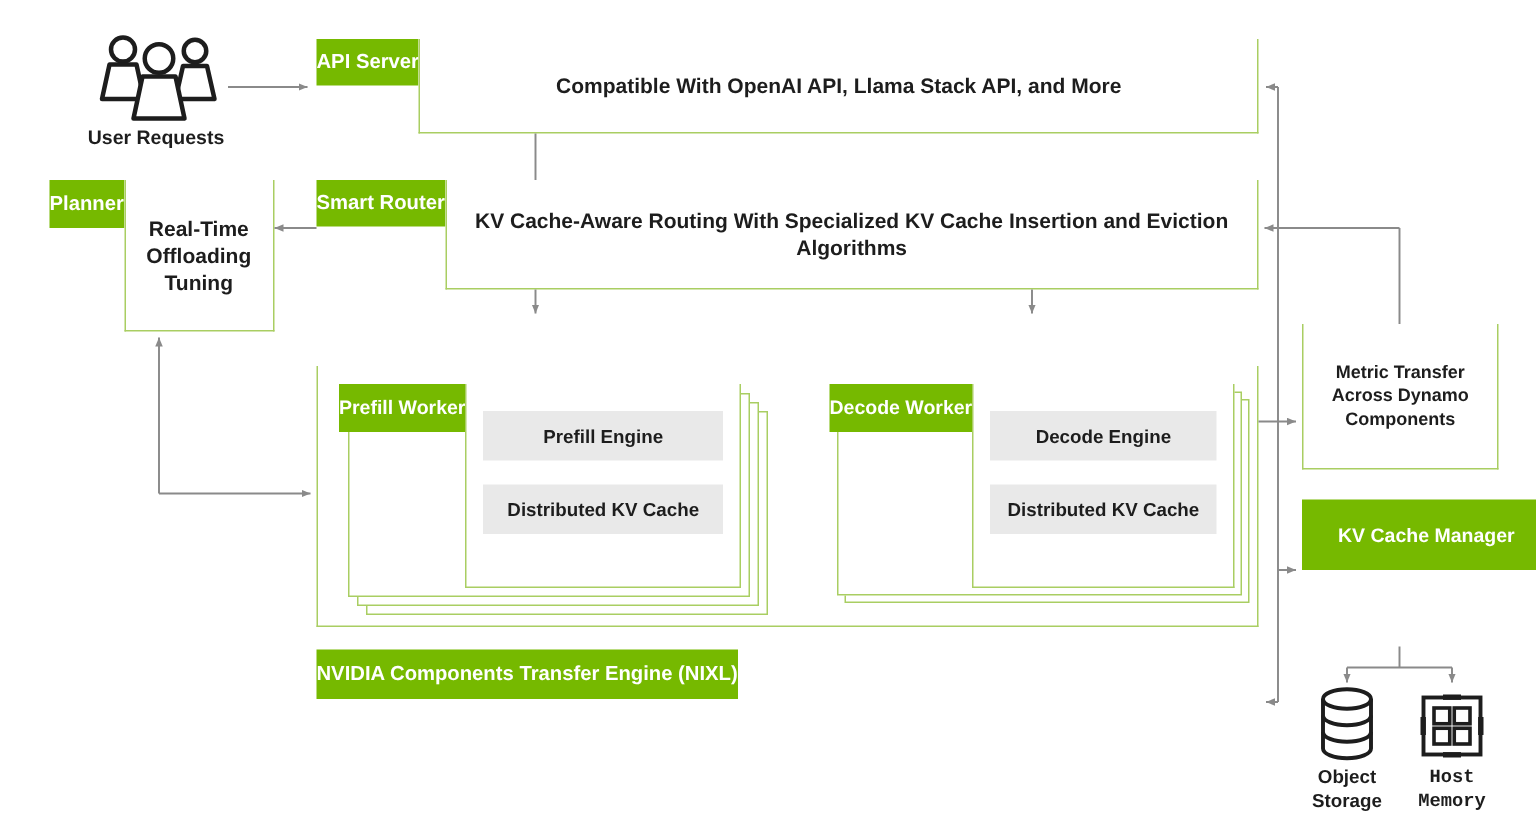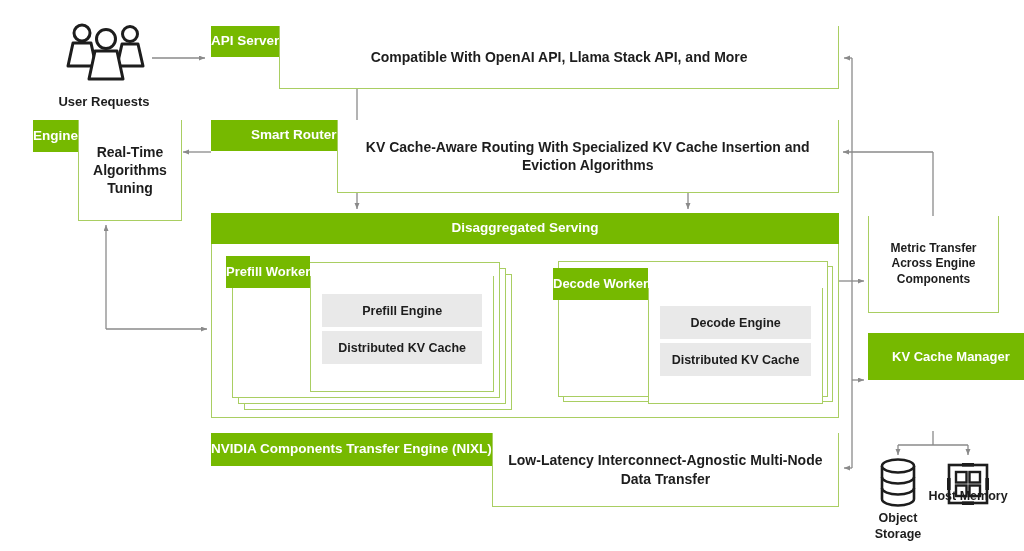--- a/index.html
+++ b/index.html
@@ -26,21 +26,21 @@
     text-align:center;font-weight:700;color:var(--ink);line-height:1.3;
     box-sizing:border-box;padding:2px 6px;
   }
   .fs-title{font-size:13.5px;}
   .fs-sub{font-size:14px;}
   .fs-small{font-size:12px;}
   .stack{position:absolute;background:#fff;border:1px solid var(--lgreen);box-sizing:border-box;}
   .worker{z-index:3;}
   .worker .w-bdy{
     background:#fff;border:1px solid var(--lgreen);border-top:none;flex:1;
-    display:flex;flex-direction:column;gap:4px;padding:18px 11px 0 11px;box-sizing:border-box;margin-top:20px;
+    display:flex;flex-direction:column;gap:16px;padding:18px 11px 0 11px;box-sizing:border-box;
   }
   .gray-item{
     background:var(--grayfill);height:33px;flex:0 0 33px;
     display:flex;align-items:center;justify-content:center;
     font-weight:700;font-size:12.5px;color:var(--ink);
   }
   .icon-label{
     position:absolute;text-align:center;font-weight:700;font-size:12.5px;
     line-height:1.25;color:var(--ink);
   }
@@ -59,70 +59,68 @@
   <svg class="icon-svg" style="left:62px;top:22px;" width="88" height="62" viewBox="0 0 88 62">
     <g fill="#ffffff" stroke="#1d1d1d" stroke-width="3" stroke-linejoin="round">
       <circle cx="20" cy="11" r="8"></circle>
       <path d="M11,21 L29,21 L34,44 L6,44 Z"></path>
       <circle cx="68" cy="12" r="7.5"></circle>
       <path d="M60,22 L76,22 L81,44 L55,44 Z"></path>
       <circle cx="44" cy="17" r="9.5"></circle>
       <path d="M33,29 L55,29 L61,57 L27,57 Z"></path>
     </g>
   </svg>
-  <div class="icon-label" style="left:44px;top:94px;width:120px;font-size:13px;">User Requests</div>
+  <div class="icon-label" style="left:44px;top:84px;width:120px;font-size:13px;">User Requests</div>
 
   <div class="box" style="left:211px;top:26px;width:628px;height:63px;">
     <div class="hdr fs-title" style="height:31px;">API Server</div>
     <div class="bdy fs-sub">Compatible With OpenAI API, Llama Stack API, and More</div>
   </div>
 
   <div class="box" style="left:211px;top:120px;width:628px;height:73px;">
-    <div class="hdr fs-title" style="height:31px;padding-left:40px;">Smart Router</div>
+    <div class="hdr fs-title" style="height:31px;">Smart Router</div>
     <div class="bdy fs-sub">KV Cache-Aware Routing With Specialized KV Cache Insertion and Eviction Algorithms</div>
   </div>
 
   <div class="box" style="left:33px;top:120px;width:145px;height:101px;">
-    <div class="hdr fs-title" style="height:32px;">Engine</div>
-    <div class="bdy fs-sub" style="padding:4px 14px;">Real-Time Algorithms Tuning</div>
+    <div class="hdr fs-title" style="height:32px;">Planner</div>
+    <div class="bdy fs-sub" style="padding:4px 14px;">Real-Time Offloading Tuning</div>
   </div>
 
-  <div class="hdr fs-title" style="position:absolute;left:211px;top:213px;width:628px;height:31px;z-index:1;">Disaggregated Serving</div>
   <div class="disagg-body" style="left:211px;top:244px;width:628px;height:174px;"></div>
 
   <div class="stack" style="left:244px;top:274px;width:268px;height:136px;z-index:2;"></div>
   <div class="stack" style="left:238px;top:268px;width:268px;height:136px;z-index:2;"></div>
   <div class="stack" style="left:232px;top:262px;width:268px;height:136px;z-index:2;"></div>
 
   <div class="box worker" style="left:226px;top:256px;width:268px;height:136px;">
     <div class="hdr" style="height:32px;font-size:13px;">Prefill Worker</div>
     <div class="w-bdy">
       <div class="gray-item">Prefill Engine</div>
       <div class="gray-item">Distributed KV Cache</div>
     </div>
   </div>
 
   <div class="stack" style="left:563px;top:266px;width:270px;height:136px;z-index:2;"></div>
   <div class="stack" style="left:558px;top:261px;width:270px;height:136px;z-index:2;"></div>
 
-  <div class="box worker" style="left:553px;top:268px;width:270px;height:136px;">
+  <div class="box worker" style="left:553px;top:256px;width:270px;height:136px;">
     <div class="hdr" style="height:32px;font-size:13px;">Decode Worker</div>
     <div class="w-bdy">
       <div class="gray-item">Decode Engine</div>
       <div class="gray-item">Distributed KV Cache</div>
     </div>
   </div>
 
   <div class="box" style="left:211px;top:433px;width:628px;height:74px;">
     <div class="hdr fs-title" style="height:33px;">NVIDIA Components Transfer Engine (NIXL)</div>
-    <div class="bdy fs-sub">Low-Latency Interconnect-Agnostic Multi-Node Data Transfer</div>
   </div>
 
   <div class="box" style="left:868px;top:216px;width:131px;height:97px;">
-    <div class="bdy fs-small" style="padding:4px 8px;">Metric Transfer Across Engine Components</div>
+    <div class="bdy fs-small" style="padding:4px 8px;">Metric Transfer Across Dynamo Components</div>
   </div>
 
   <div class="box" style="left:868px;top:333px;width:118px;height:98px;">
     <div class="hdr" style="height:47px;font-size:13px;padding:0 24px;">KV Cache Manager</div>
     <div class="bdy fs-small" style="padding:4px 24px;">KV Cache Offloading</div>
   </div>
 
   <svg class="icon-svg" style="left:878px;top:458px;" width="40" height="50" viewBox="0 0 40 50">
     <g fill="#ffffff" stroke="#1d1d1d" stroke-width="2.6">
       <path d="M4,8 V41 A16,6.5 0 0 0 36,41 V8"></path>
@@ -141,21 +139,21 @@
       <rect x="11" y="24.5" width="10.5" height="10.5"></rect>
       <rect x="24.5" y="24.5" width="10.5" height="10.5"></rect>
     </g>
     <g fill="#1d1d1d">
       <rect x="17" y="2" width="12" height="3.6"></rect>
       <rect x="17" y="40.4" width="12" height="3.6"></rect>
       <rect x="2" y="17" width="3.6" height="12"></rect>
       <rect x="40.4" y="17" width="3.6" height="12"></rect>
     </g>
   </svg>
-  <div class="icon-label" style="left:928px;top:489px;width:80px;">Host Memory</div>
+  <div class="icon-label" style="left:928px;top:511px;width:80px;font-family:Liberation Mono, monospace;">Host Memory</div>
 
   <svg id="overlay" width="1024" height="551" viewBox="0 0 1024 551">
     <defs>
       <marker id="arr" markerWidth="7" markerHeight="6" refX="6" refY="2.5" orient="auto" markerUnits="userSpaceOnUse">
         <path d="M0,0 L6,2.5 L0,5 Z" fill="#8a8a8a"></path>
       </marker>
     </defs>
     <g stroke="#8a8a8a" stroke-width="1.3" fill="none">
 
       <line x1="152" y1="58" x2="205" y2="58" marker-end="url(#arr)"></line>

